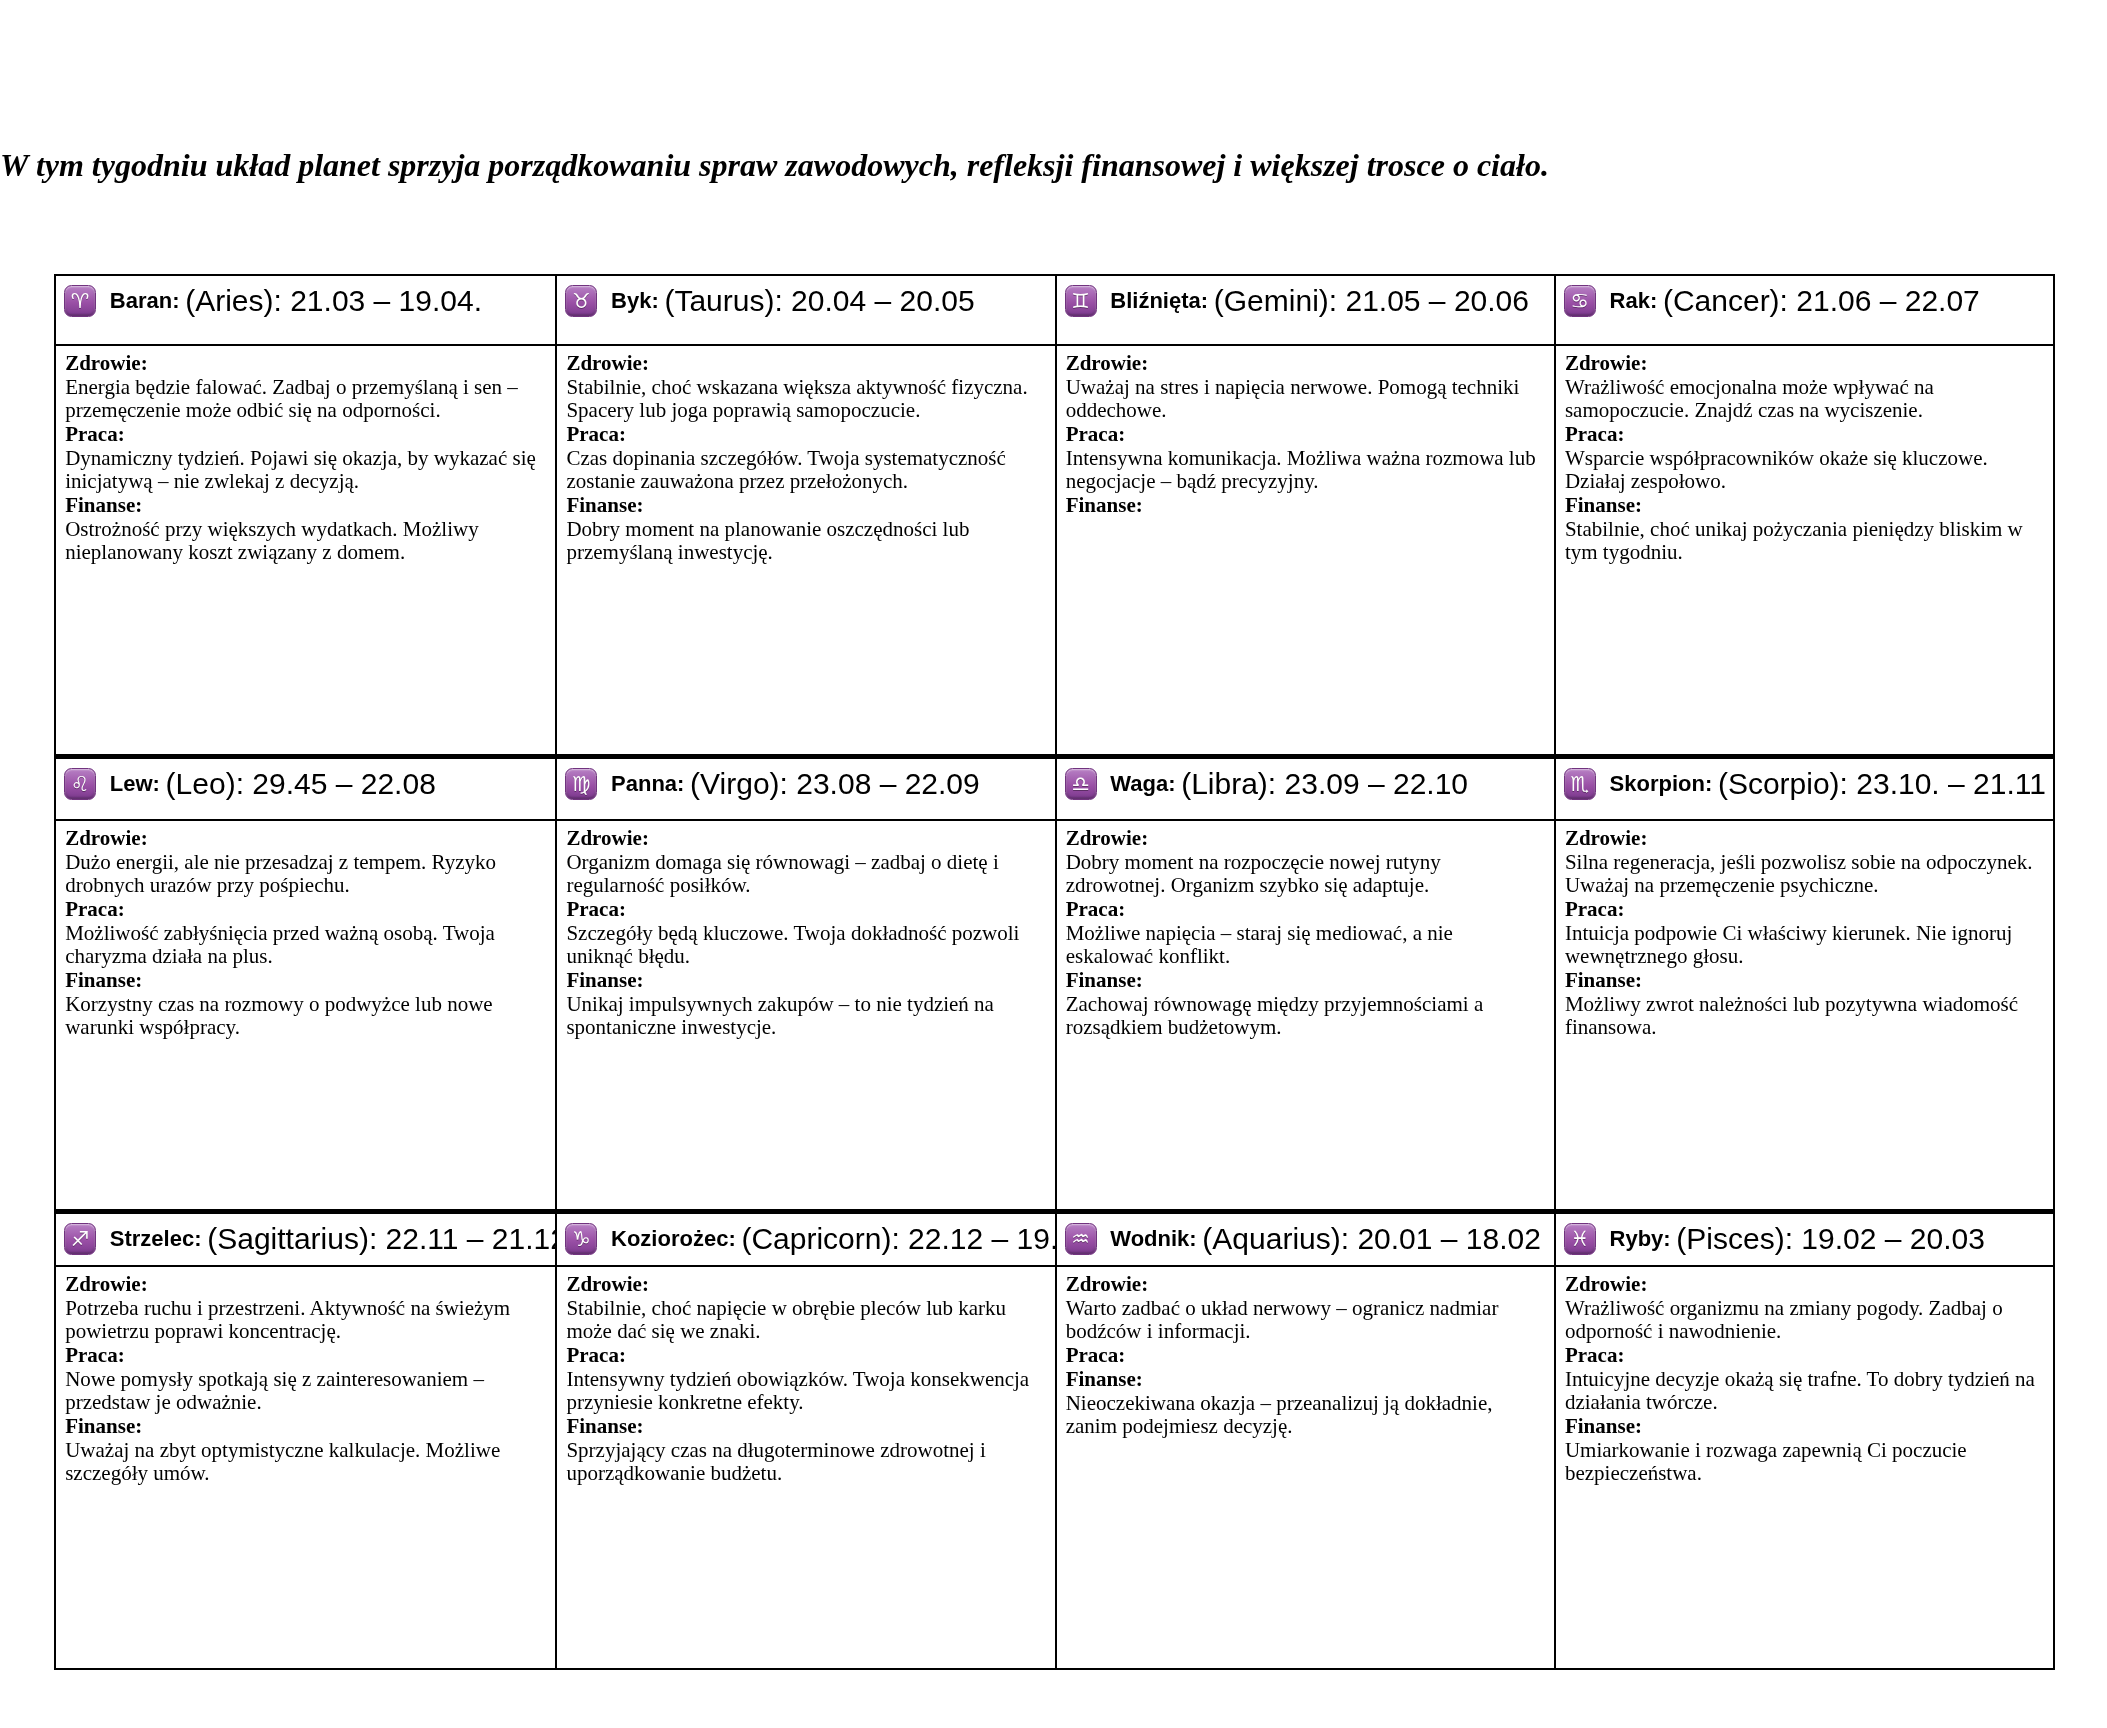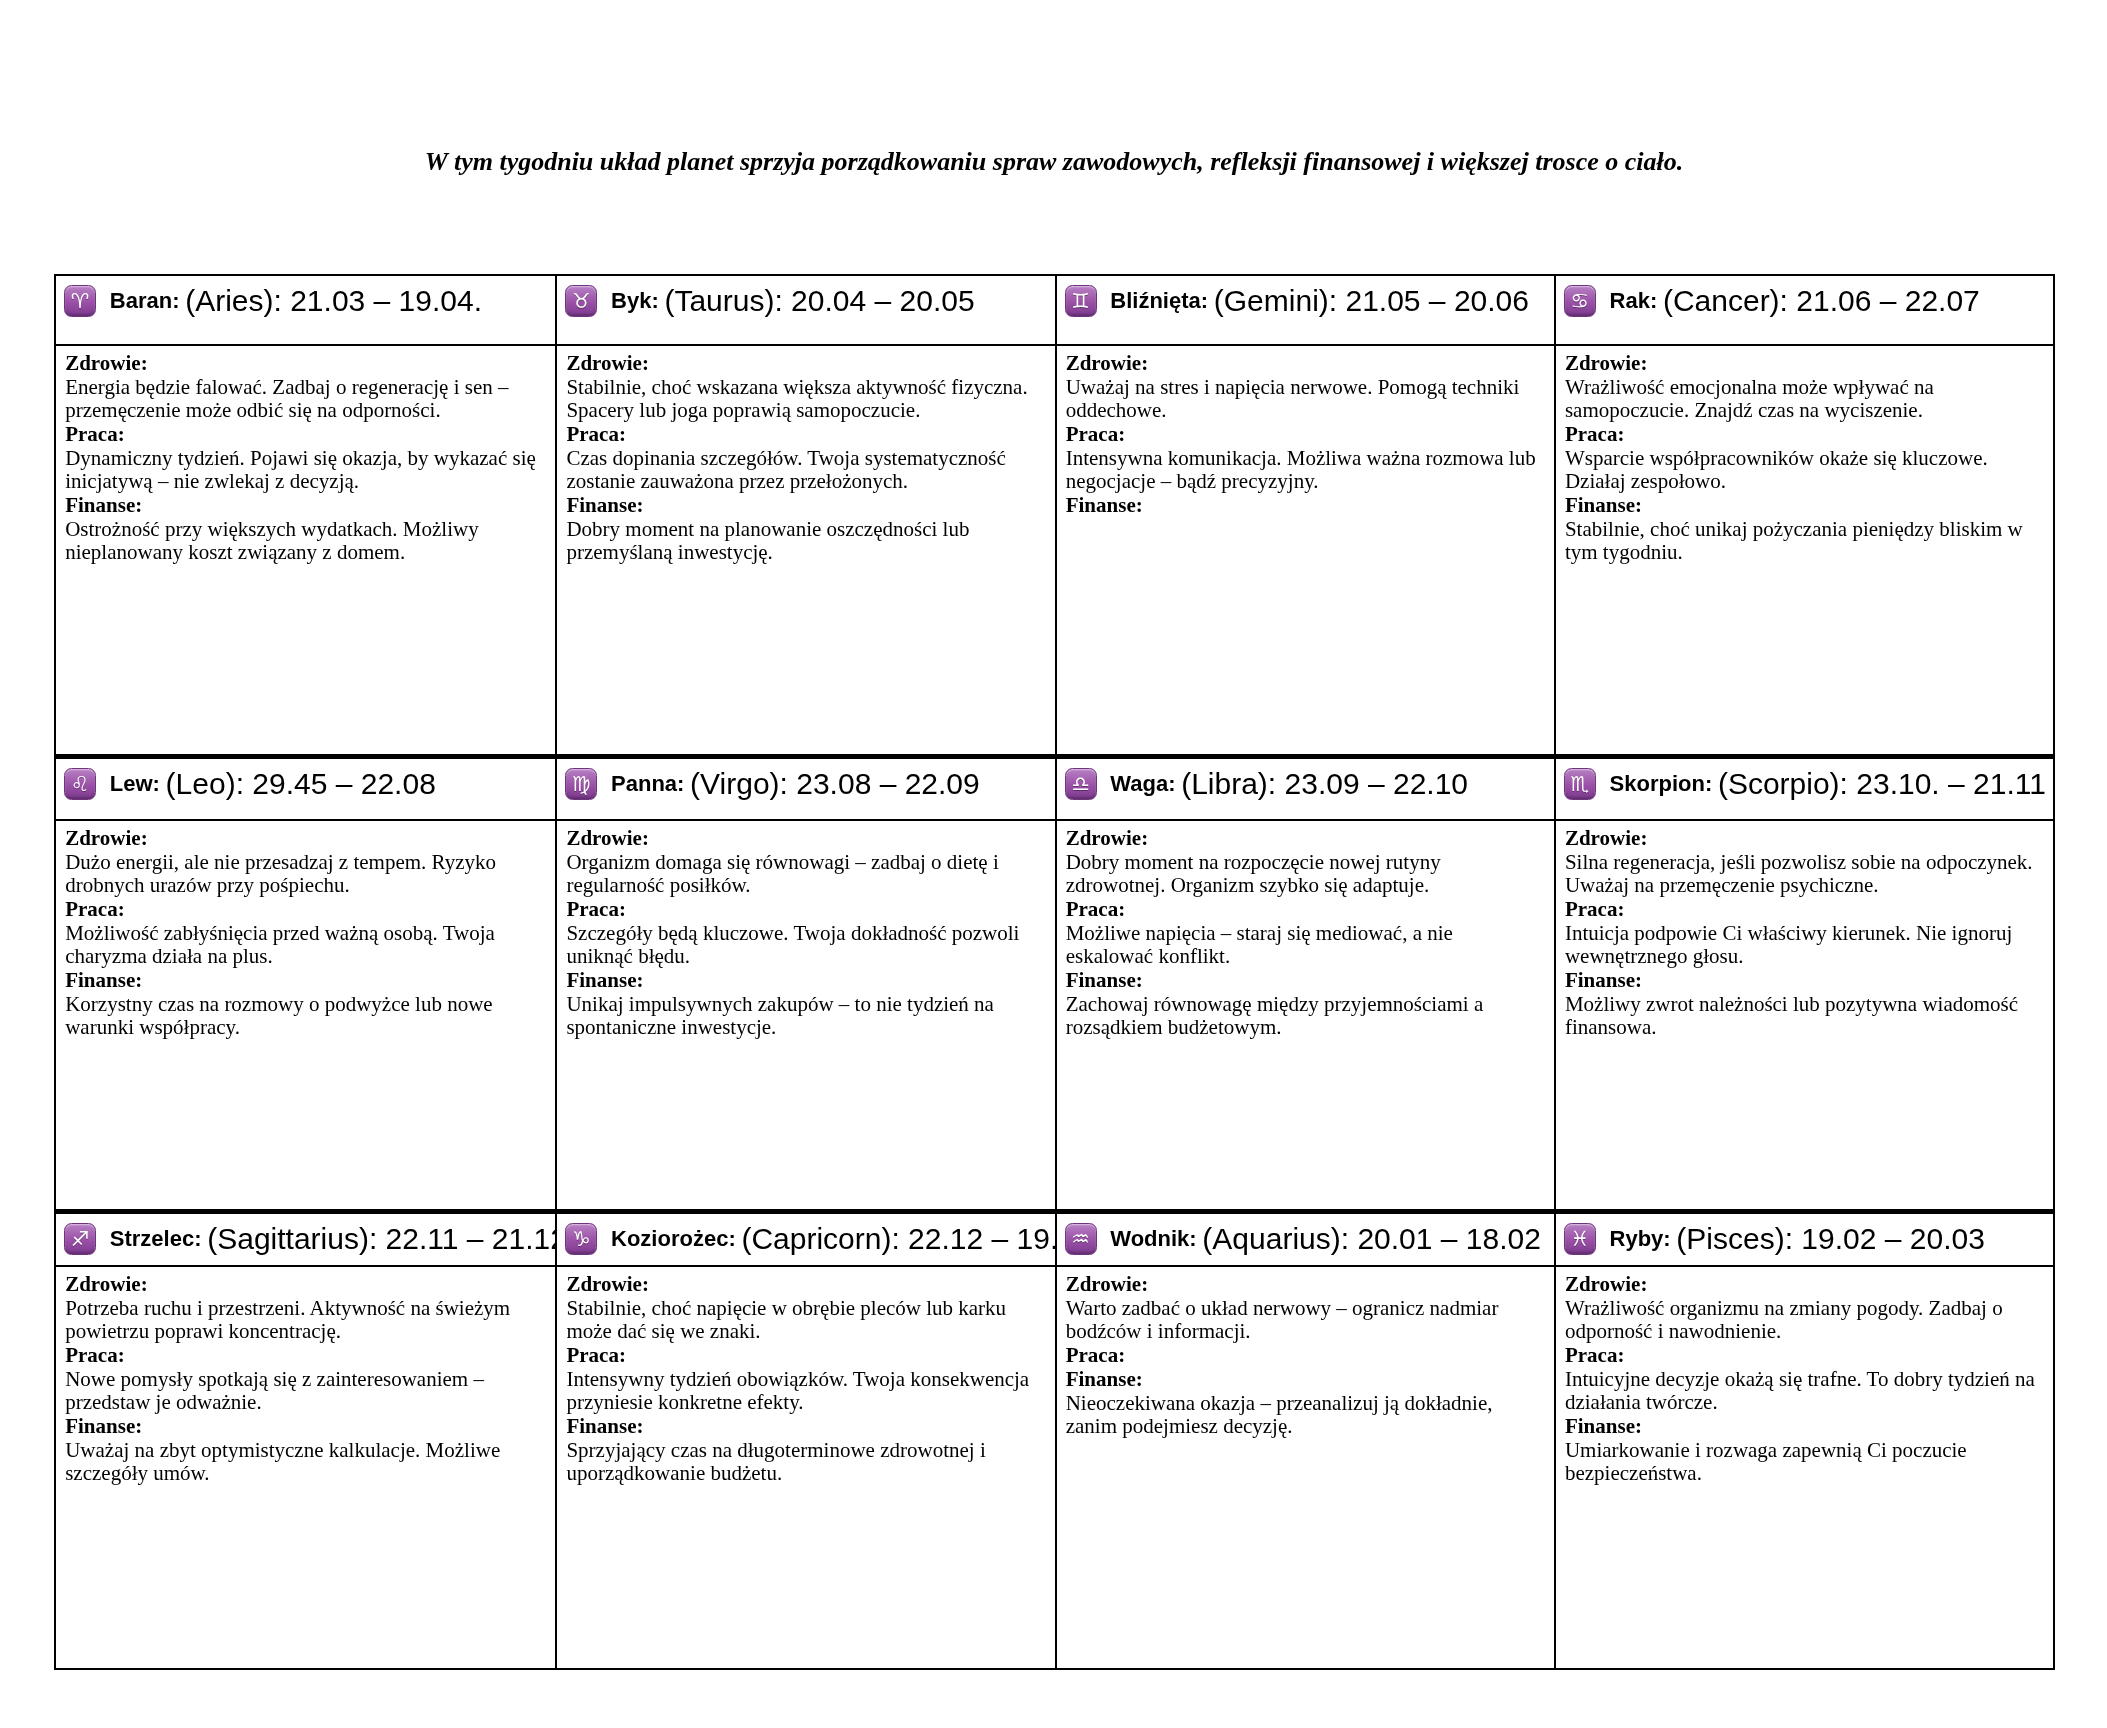--- a/index.html
+++ b/index.html
@@ -2,21 +2,21 @@
 <html lang="pl" style="font-size:9.2px"><head>
 <meta charset="utf-8">
 <style>
   html, body { margin:0; padding:0; background:#ffffff; }
   .page {
     position:relative; width:2108px; height:1729px; background:#ffffff;
     color:#000; font-family:"Liberation Serif", serif; overflow:hidden;
   }
   .title {
     position:absolute; top:147px; left:0; width:100%;
-    text-align:center; font-style:italic; font-weight:bold; font-size:26px;
+    text-align:left; font-style:italic; font-weight:bold; font-size:32px;
     font-family:"Liberation Serif", serif;
   }
   .ztable {
     position:absolute; left:54px; top:274px; width:2001px;
     display:grid; grid-template-columns:repeat(4,1fr);
     grid-template-rows:68px 410px 65px 390px 56px 403px;
     border:2.3px solid #000; box-sizing:border-box; background:#fff;
   }
   .cell { box-sizing:border-box; background:#fff; overflow:hidden; }
   .cell.bl { border-left:2.3px solid #000; }
@@ -66,21 +66,21 @@
   </div>
       <div class="cell hcell bl">
     <div class="hwrap">
       <span class="zicon">♋</span>
       <span class="hname">Rak:</span>
       <span class="hrest">(Cancer): 21.06 – 22.07</span>
     </div>
   </div>
       <div class="cell ccell">
     <p class="slabel">Zdrowie:</p>
-    <p class="stext">Energia będzie falować. Zadbaj o regenerację i sen – przemęczenie może odbić się na odporności.</p>
+    <p class="stext">Energia będzie falować. Zadbaj o przemyślaną i sen – przemęczenie może odbić się na odporności.</p>
     <p class="slabel">Praca:</p>
     <p class="stext">Dynamiczny tydzień. Pojawi się okazja, by wykazać się inicjatywą – nie zwlekaj z decyzją.</p>
     <p class="slabel">Finanse:</p>
     <p class="stext">Ostrożność przy większych wydatkach. Możliwy nieplanowany koszt związany z domem.</p>
   </div>
       <div class="cell ccell bl">
     <p class="slabel">Zdrowie:</p>
     <p class="stext">Stabilnie, choć wskazana większa aktywność fizyczna. Spacery lub joga poprawią samopoczucie.</p>
     <p class="slabel">Praca:</p>
     <p class="stext">Czas dopinania szczegółów. Twoja systematyczność zostanie zauważona przez przełożonych.</p>

